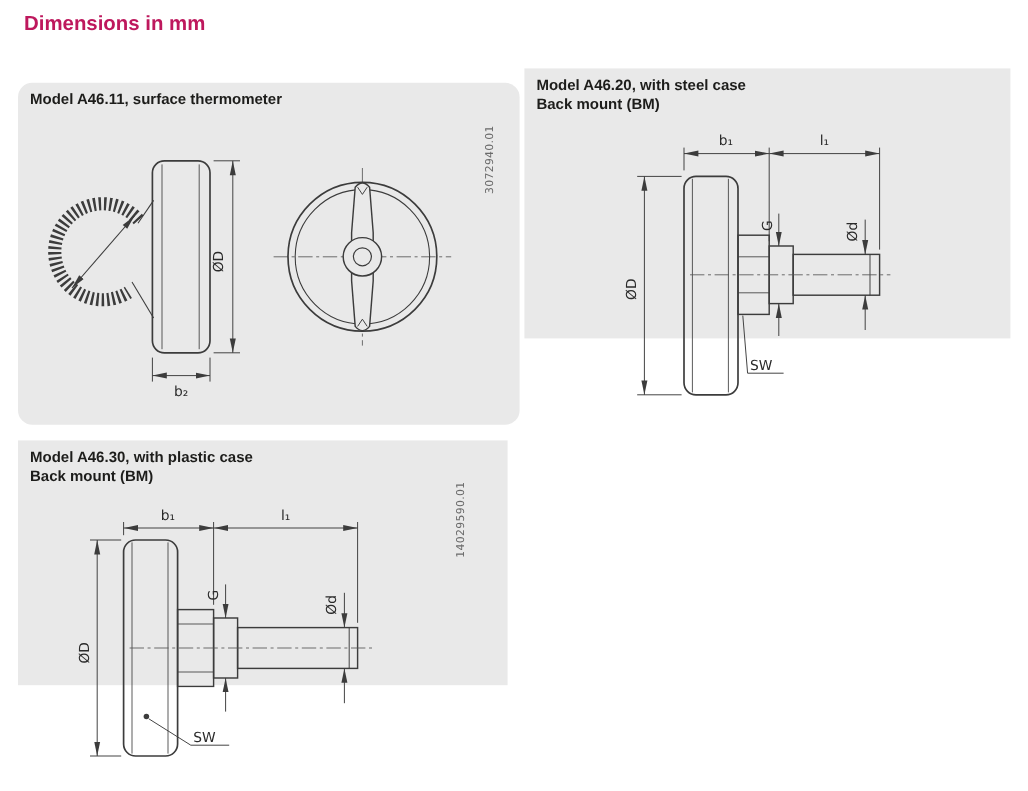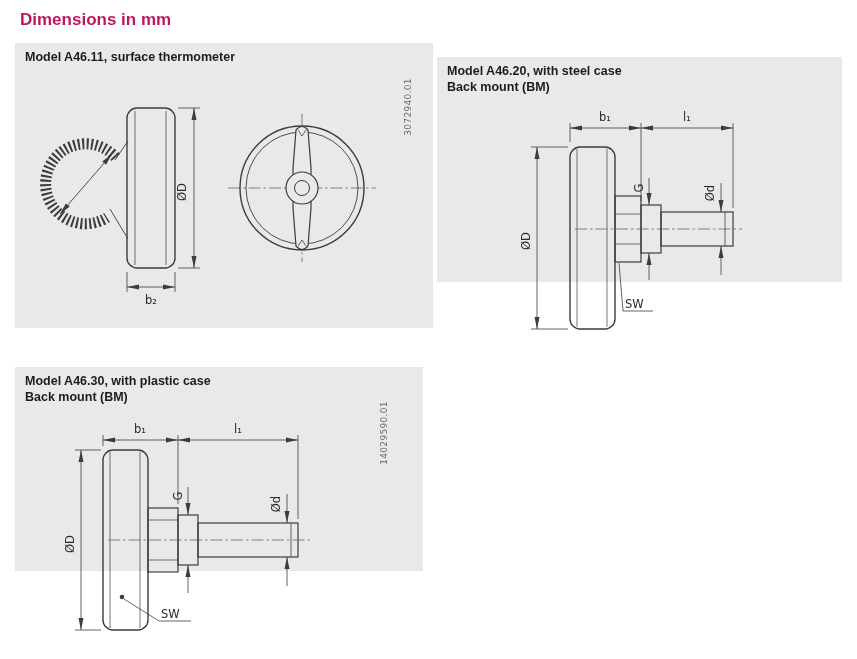--- a/index.html
+++ b/index.html
@@ -5,21 +5,21 @@
   html,body{margin:0;padding:0;}
   body{
     width:857px;height:659px;position:relative;background:#ffffff;
     font-family:"Liberation Sans",sans-serif;overflow:hidden;
   }
   .page-title{
     position:absolute;left:20px;top:10px;
     font-size:17px;font-weight:bold;color:#be185d;
   }
   .panel{position:absolute;background:#e9e9e9;}
-  #panel1{left:15px;top:43px;width:418px;height:285px;}
+  #panel1{left:15px;top:69px;width:418px;height:285px;border-radius:12px;}
   #panel2{left:437px;top:57px;width:405px;height:225px;}
   #panel3{left:15px;top:367px;width:408px;height:204px;}
   .panel-title{
     position:absolute;left:10px;top:6px;z-index:2;
     font-size:12.5px;font-weight:bold;color:#1d1d1b;line-height:16px;
   }
   svg.drawing{position:absolute;left:0;top:0;display:block;}
   .dim{font-size:11.5px;fill:#2a2a2a;font-family:"DejaVu Sans",sans-serif;}
   .fig{font-size:9px;fill:#6a6a6a;letter-spacing:.3px;font-family:"DejaVu Sans",sans-serif;}
 </style>

